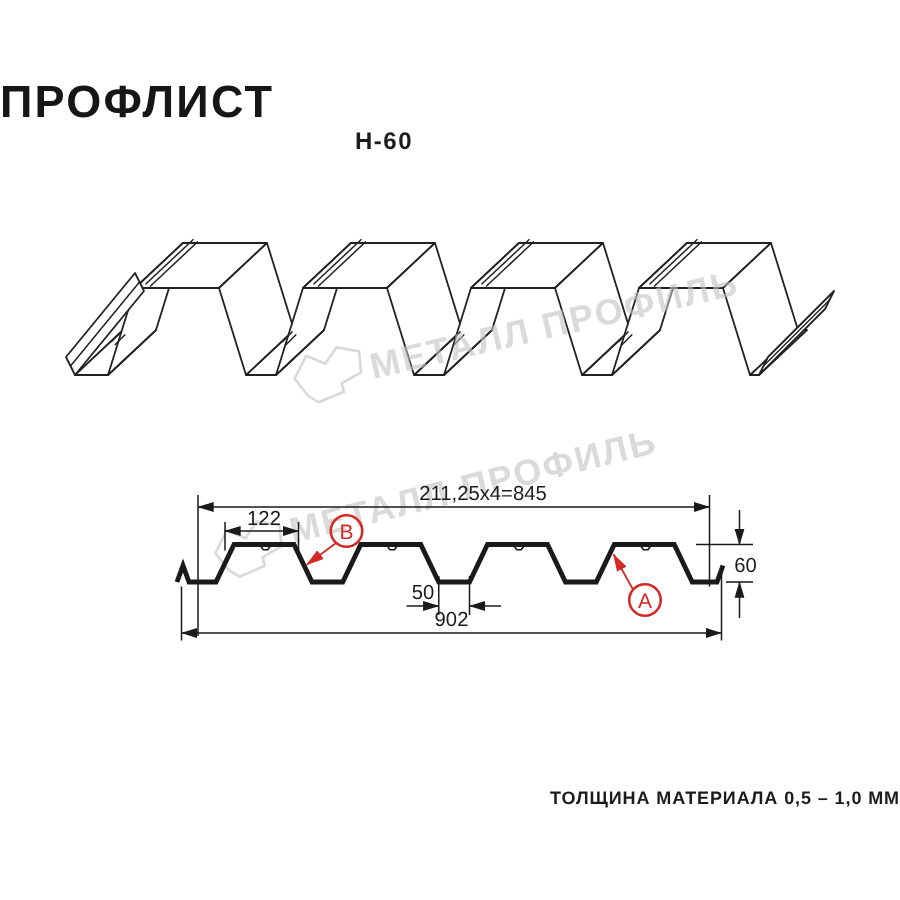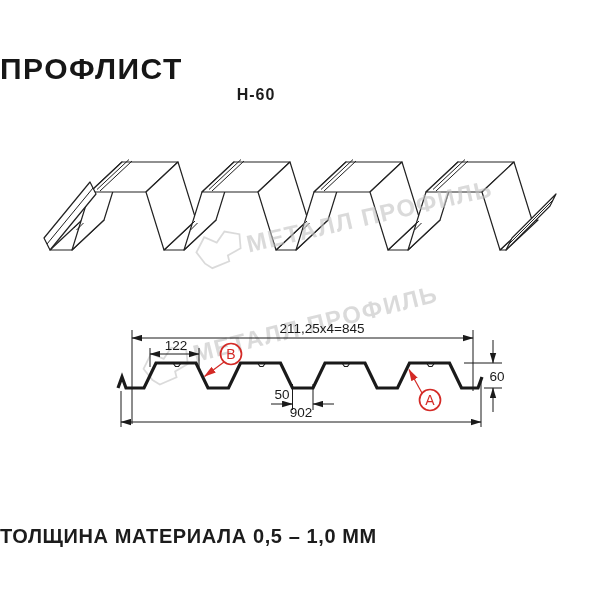--- a/index.html
+++ b/index.html
@@ -2,22 +2,22 @@
 <html><head>
 <meta charset="utf-8">
 <style>
   html,body{margin:0;padding:0;background:#fff;}
   .page{position:relative;width:600px;height:600px;background:#fff;overflow:hidden;
         font-family:"Liberation Sans", sans-serif;color:#161616;}
   .title{position:absolute;top:52px;left:0;width:600px;
          font-size:30px;font-weight:bold;letter-spacing:1.5px;color:#161616;}
   .subtitle{position:absolute;top:86px;left:0;width:512px;text-align:center;
             font-size:16px;font-weight:600;letter-spacing:1px;color:#1c1c1c;}
-  .footer-note{position:absolute;top:525px;left:0;width:600px;text-align:left;
-               font-size:20px;font-weight:600;letter-spacing:.6px;color:#1c1c1c;}
+  .footer-note{position:absolute;top:525px;left:0;width:600px;text-align:right;
+               font-size:12px;font-weight:600;letter-spacing:.6px;color:#1c1c1c;}
   svg{position:absolute;left:0;top:0;}
   .dimtext{font-family:"Liberation Sans", sans-serif;font-size:13.5px;fill:#1a1a1a;}
   .marktext{font-family:"Liberation Sans", sans-serif;font-size:14px;}
   .wmtext{font-family:"Liberation Sans", sans-serif;font-size:24px;font-weight:bold;letter-spacing:1.5px;}
 </style>
 </head>
 <body>
 
 <div class="page">
 

